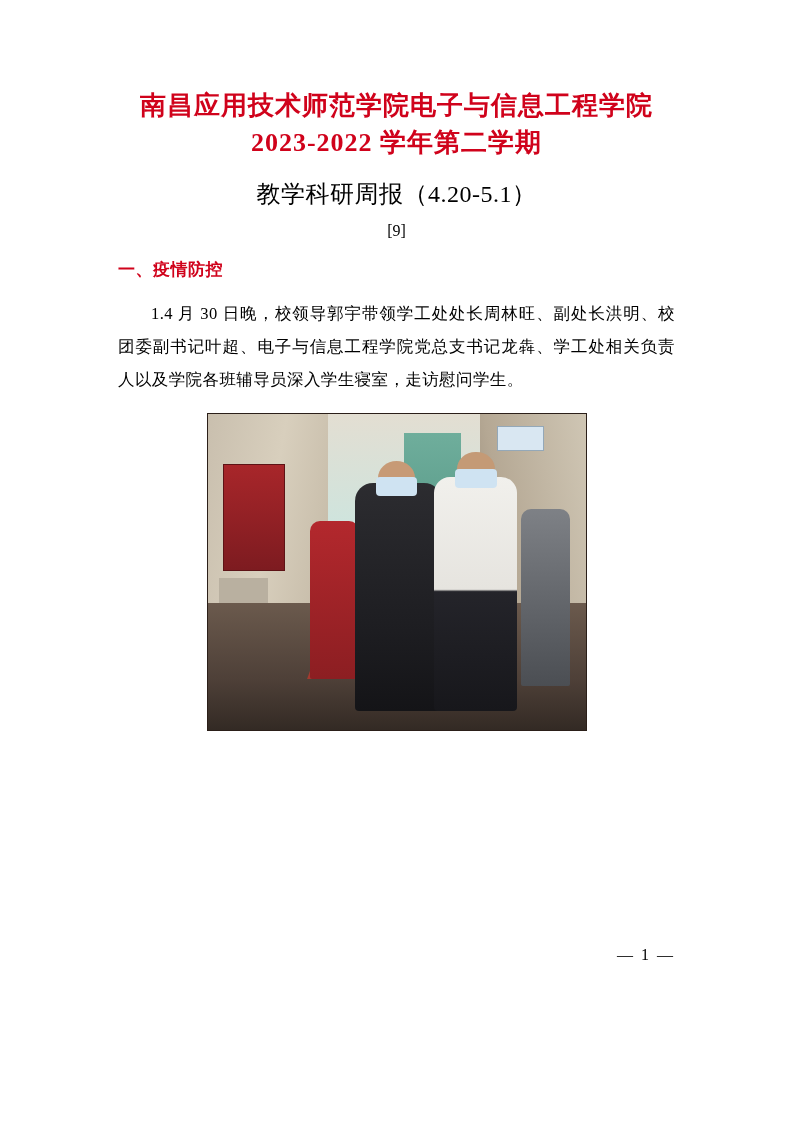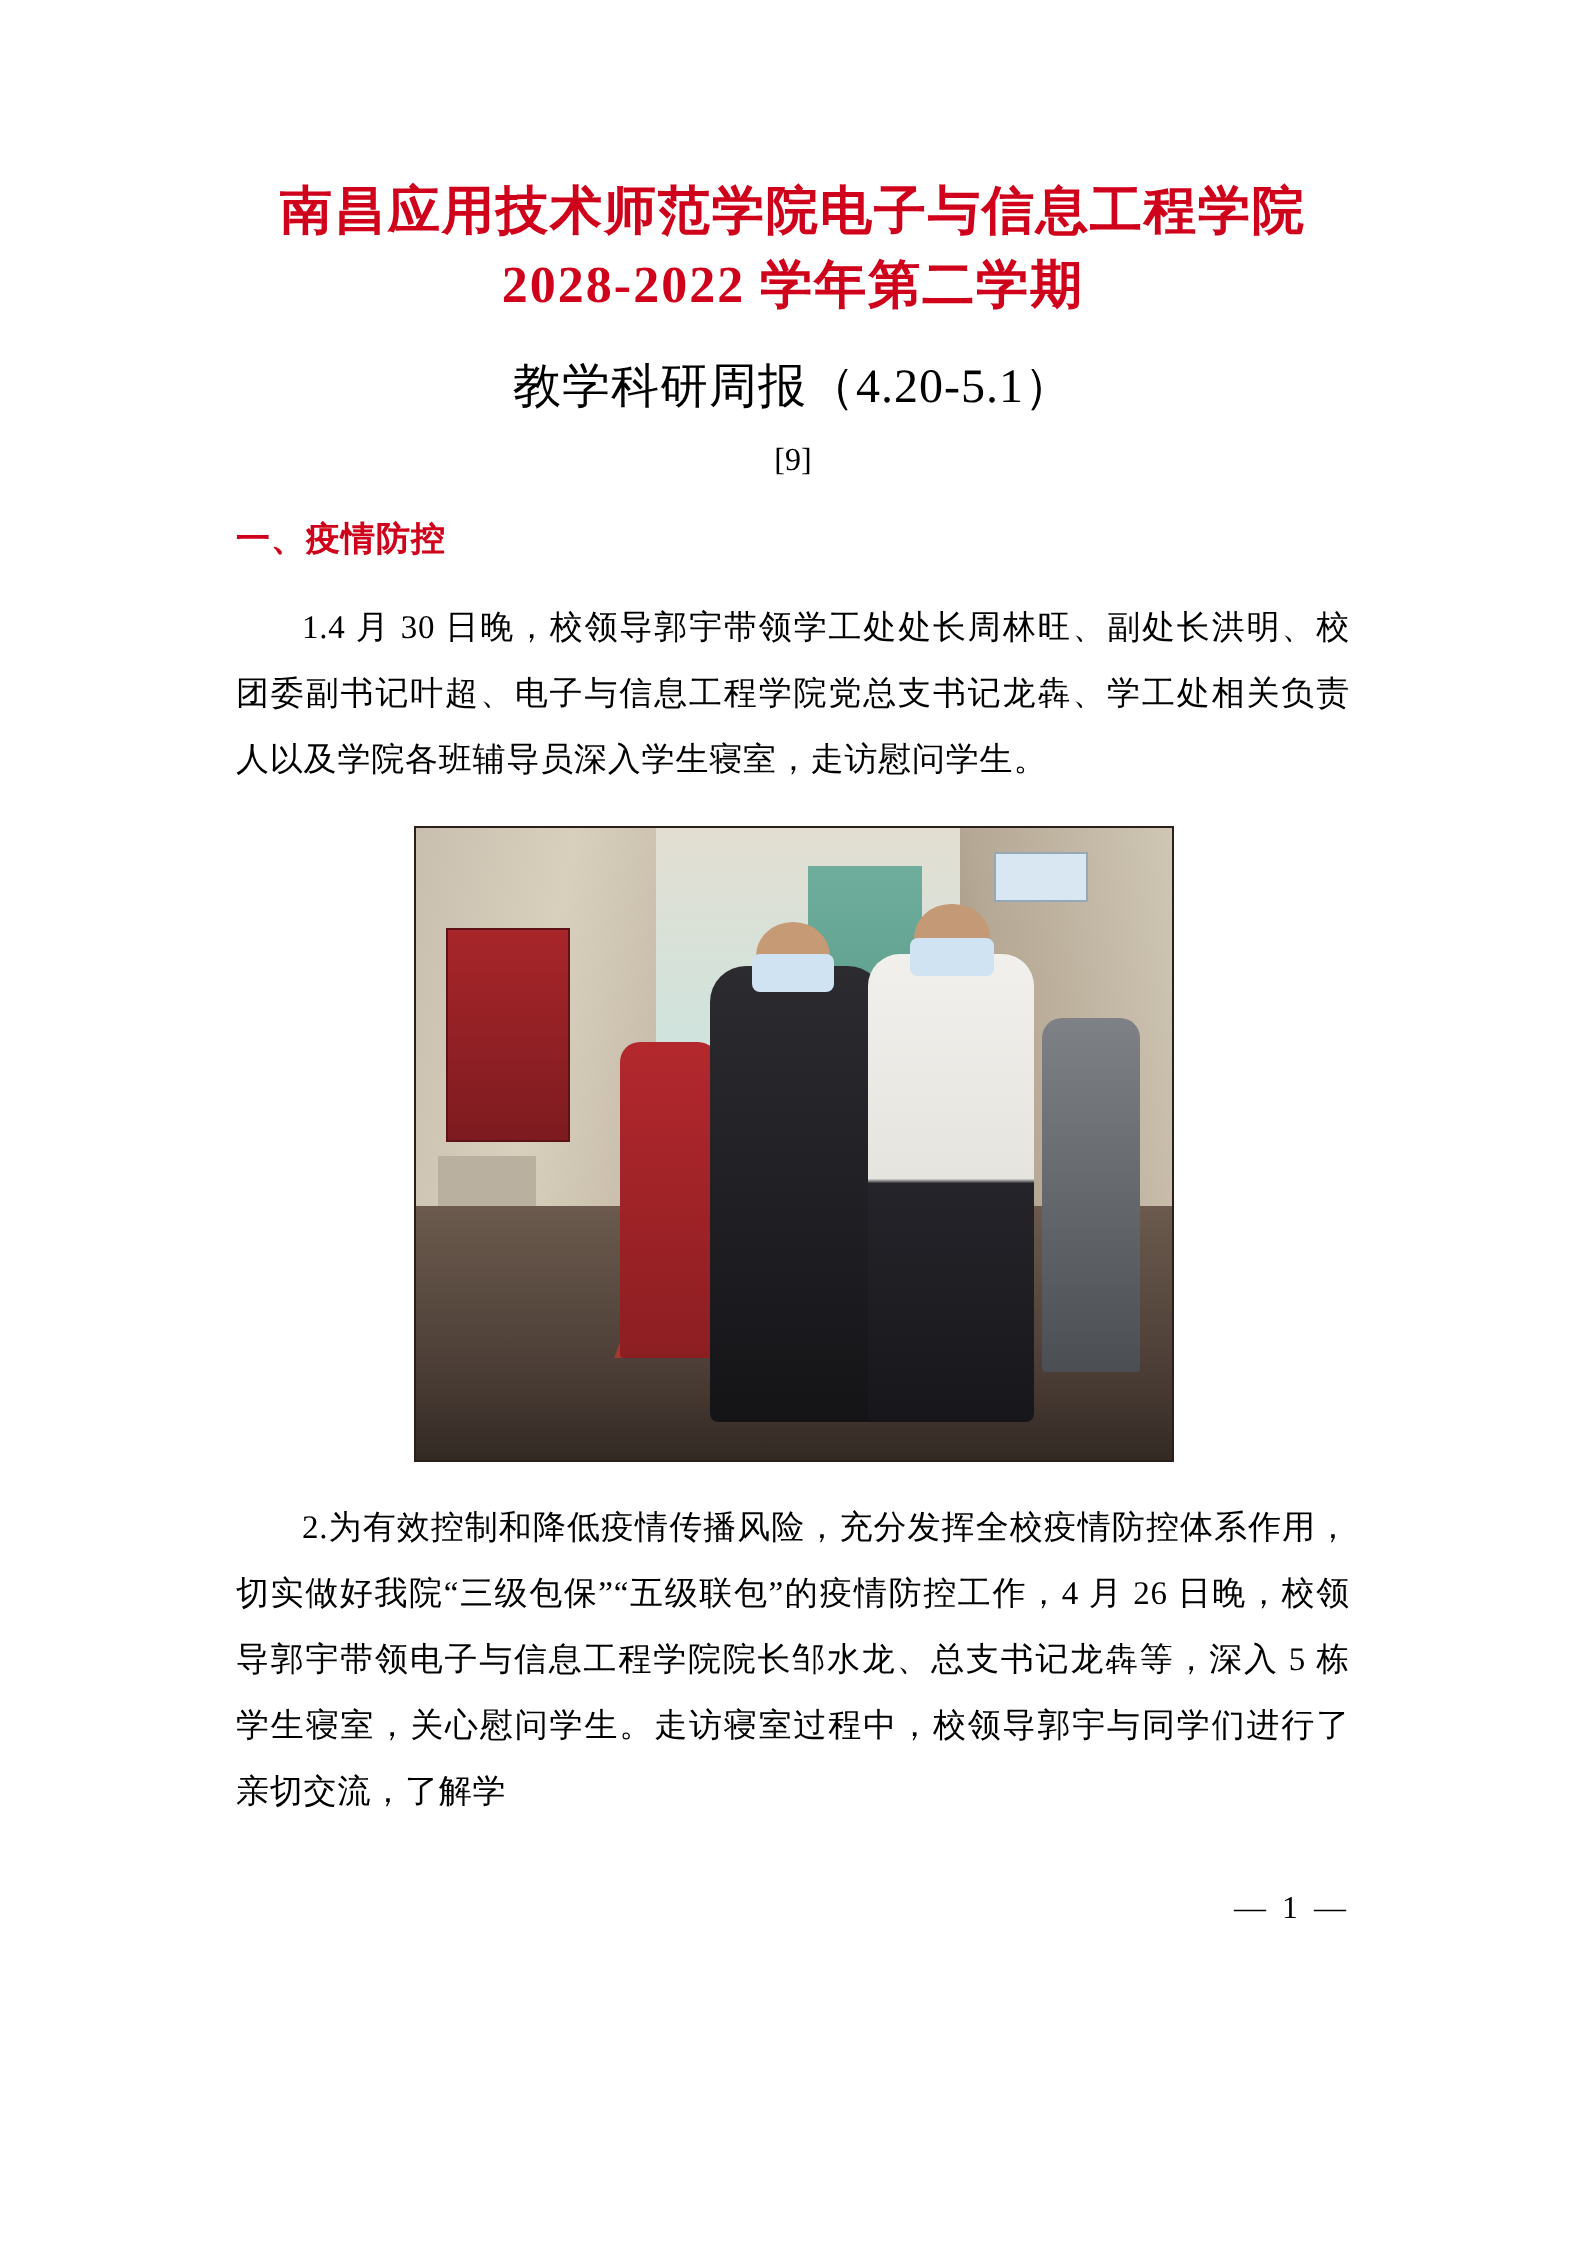--- a/index.html
+++ b/index.html
@@ -169,21 +169,21 @@
     letter-spacing: 2px;
   }
 </style>
 </head>
 <body>
 
 <div class="page">
 
   <div class="title-block">
     <div class="doc-title-line">南昌应用技术师范学院电子与信息工程学院</div>
-    <div class="doc-title-line">2028-2022 学年第二学期</div>
+    <div class="doc-title-line">2023-2022 学年第二学期</div>
     <div class="doc-subtitle">教学科研周报（4.20-5.1）</div>
   </div>
 
   <div class="issue-no">[9]</div>
 
   <div class="section-heading">一、疫情防控</div>
 
   <p class="body-par">1.4 月 30 日晚，校领导郭宇带领学工处处长周林旺、副处长洪明、校团委副书记叶超、电子与信息工程学院党总支书记龙犇、学工处相关负责人以及学院各班辅导员深入学生寝室，走访慰问学生。</p>
 
   <div class="photo-wrap">
@@ -203,17 +203,16 @@
       <div class="ph-p5"></div>
       <div class="ph-p1"></div>
       <div class="ph-p1-head"></div>
       <div class="ph-p1-mask"></div>
       <div class="ph-p2"></div>
       <div class="ph-p2-head"></div>
       <div class="ph-p2-mask"></div>
     </div>
   </div>
 
-  <p class="body-par">2.为有效控制和降低疫情传播风险，充分发挥全校疫情防控体系作用，切实做好我院“三级包保”“五级联包”的疫情防控工作，4 月 26 日晚，校领导郭宇带领电子与信息工程学院院长邹水龙、总支书记龙犇等，深入 5 栋学生寝室，关心慰问学生。走访寝室过程中，校领导郭宇与同学们进行了亲切交流，了解学</p>
 
   <div class="page-number">— 1 —</div>
 
 </div>
 
 </body></html>

